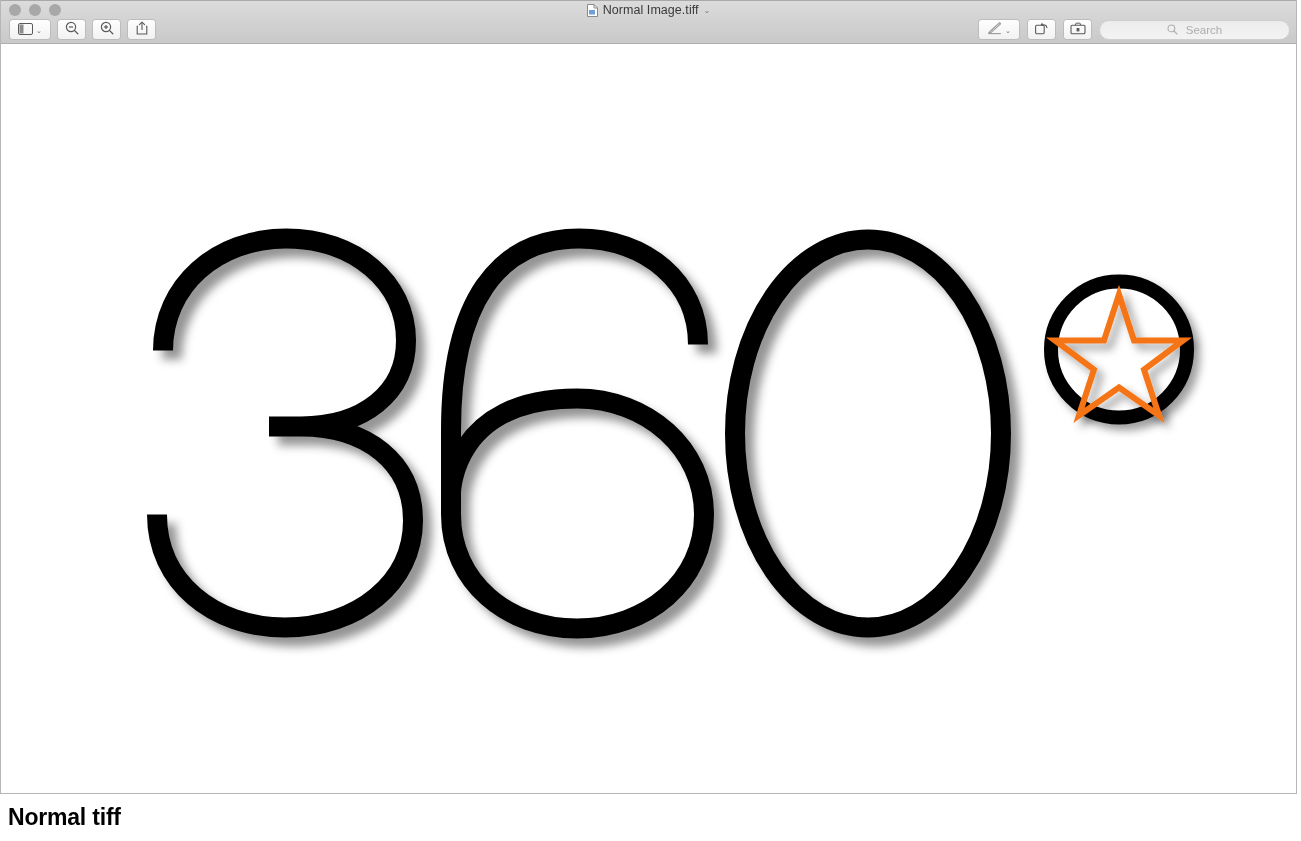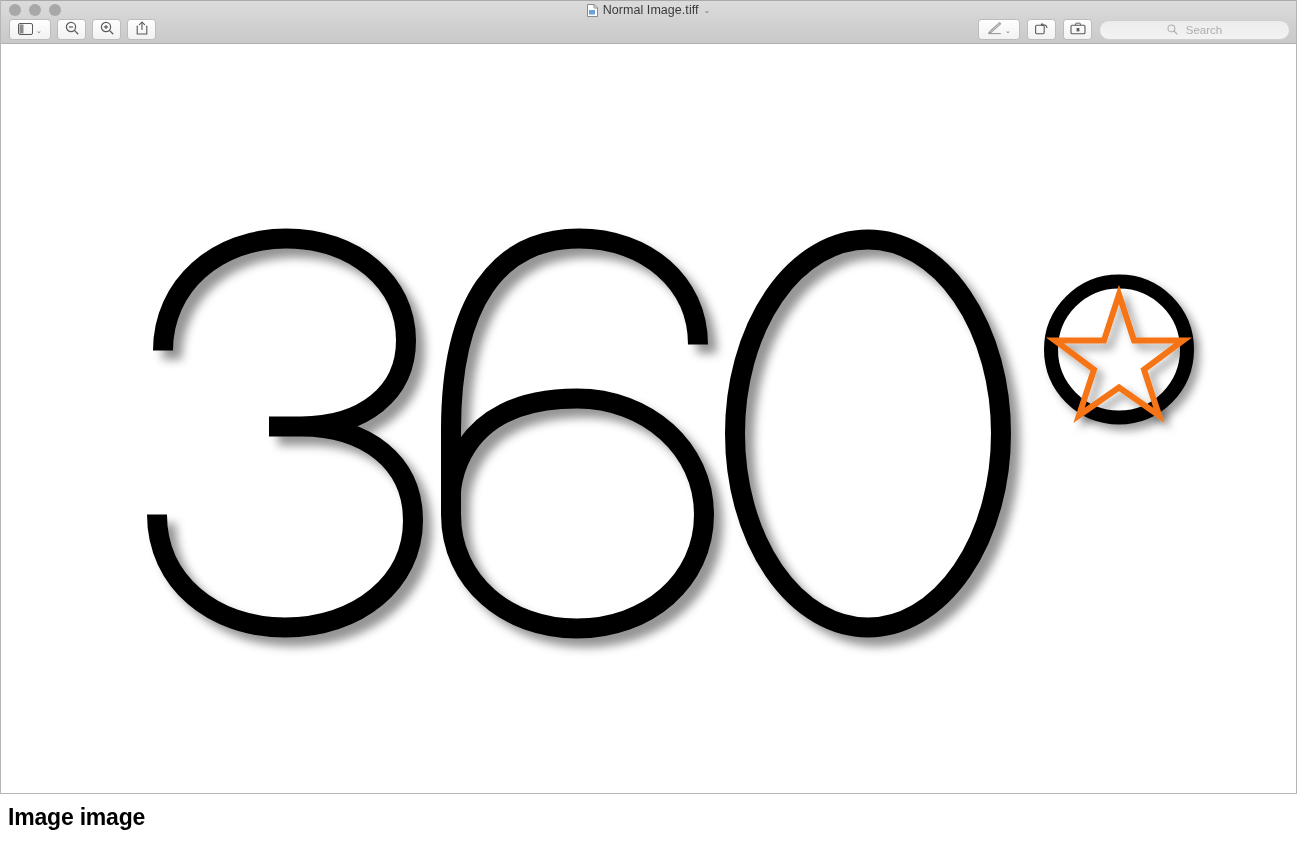--- a/index.html
+++ b/index.html
@@ -343,15 +343,15 @@
           <circle cx="1118" cy="305" r="68" fill="#ffffff" stroke="#000000" stroke-width="14"></circle>
         </g>
         <g filter="url(#dshadow-sm)">
           <polygon points="1118,250 1133,296 1182,296 1143,325 1158,371 1118,343 1078,371 1093,325 1054,296 1103,296" fill="none" stroke="#F57517" stroke-width="6" stroke-linejoin="miter"></polygon>
         </g>
       </svg>
     </div>
 
   </div>
 
-  <div class="caption">Image image</div>
+  <div class="caption">Normal tiff</div>
 
 </div>
 
 </body></html>

